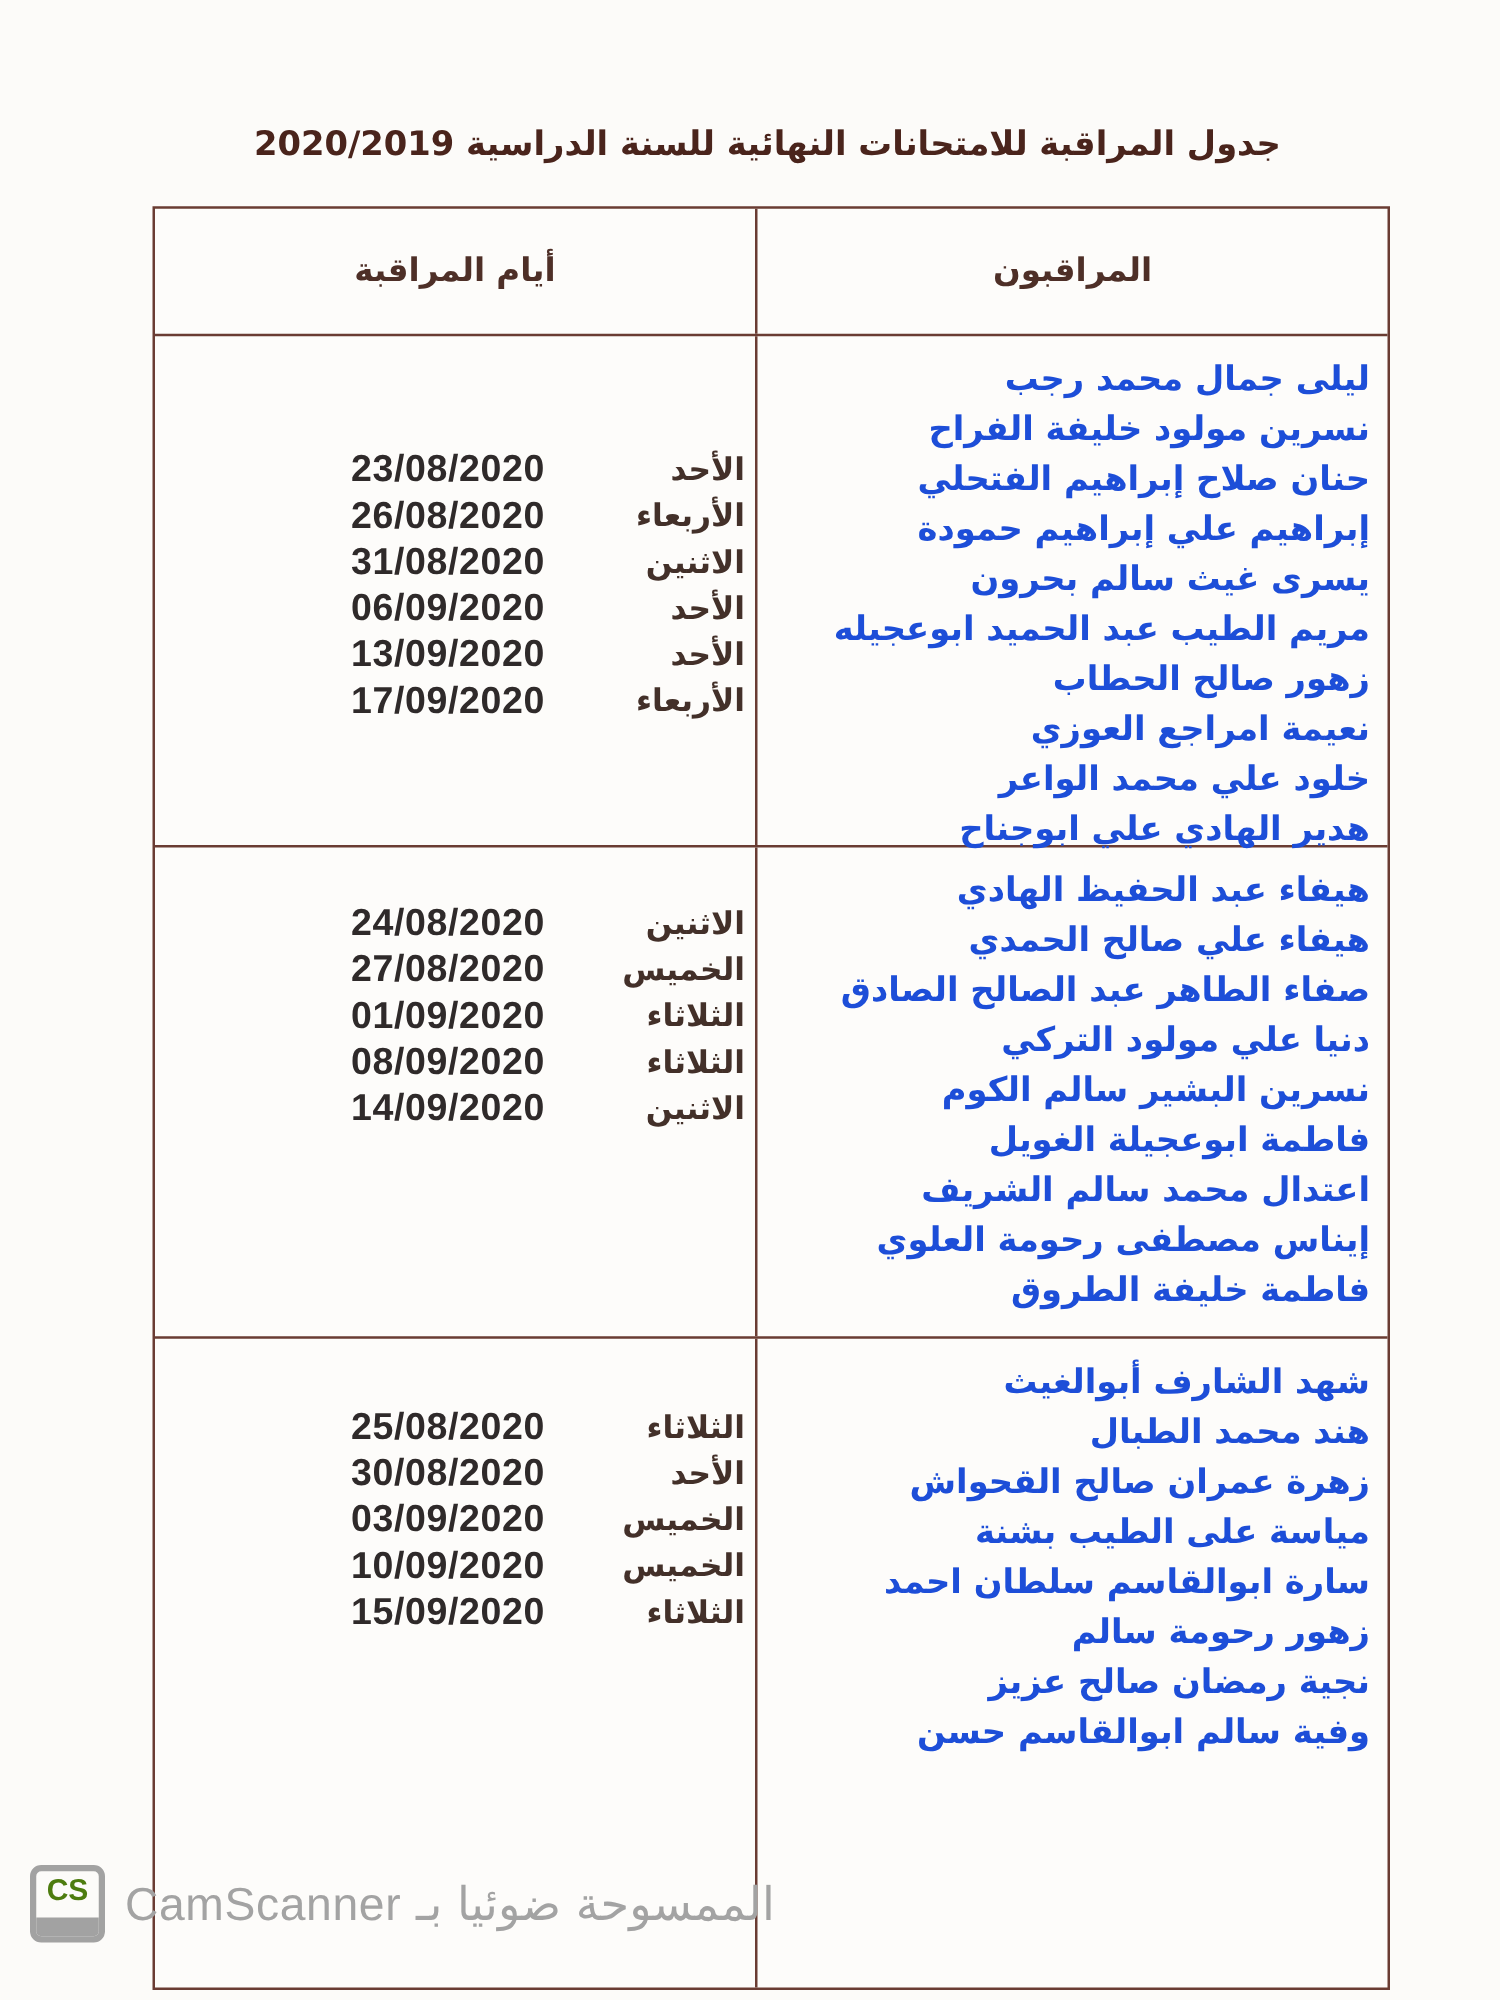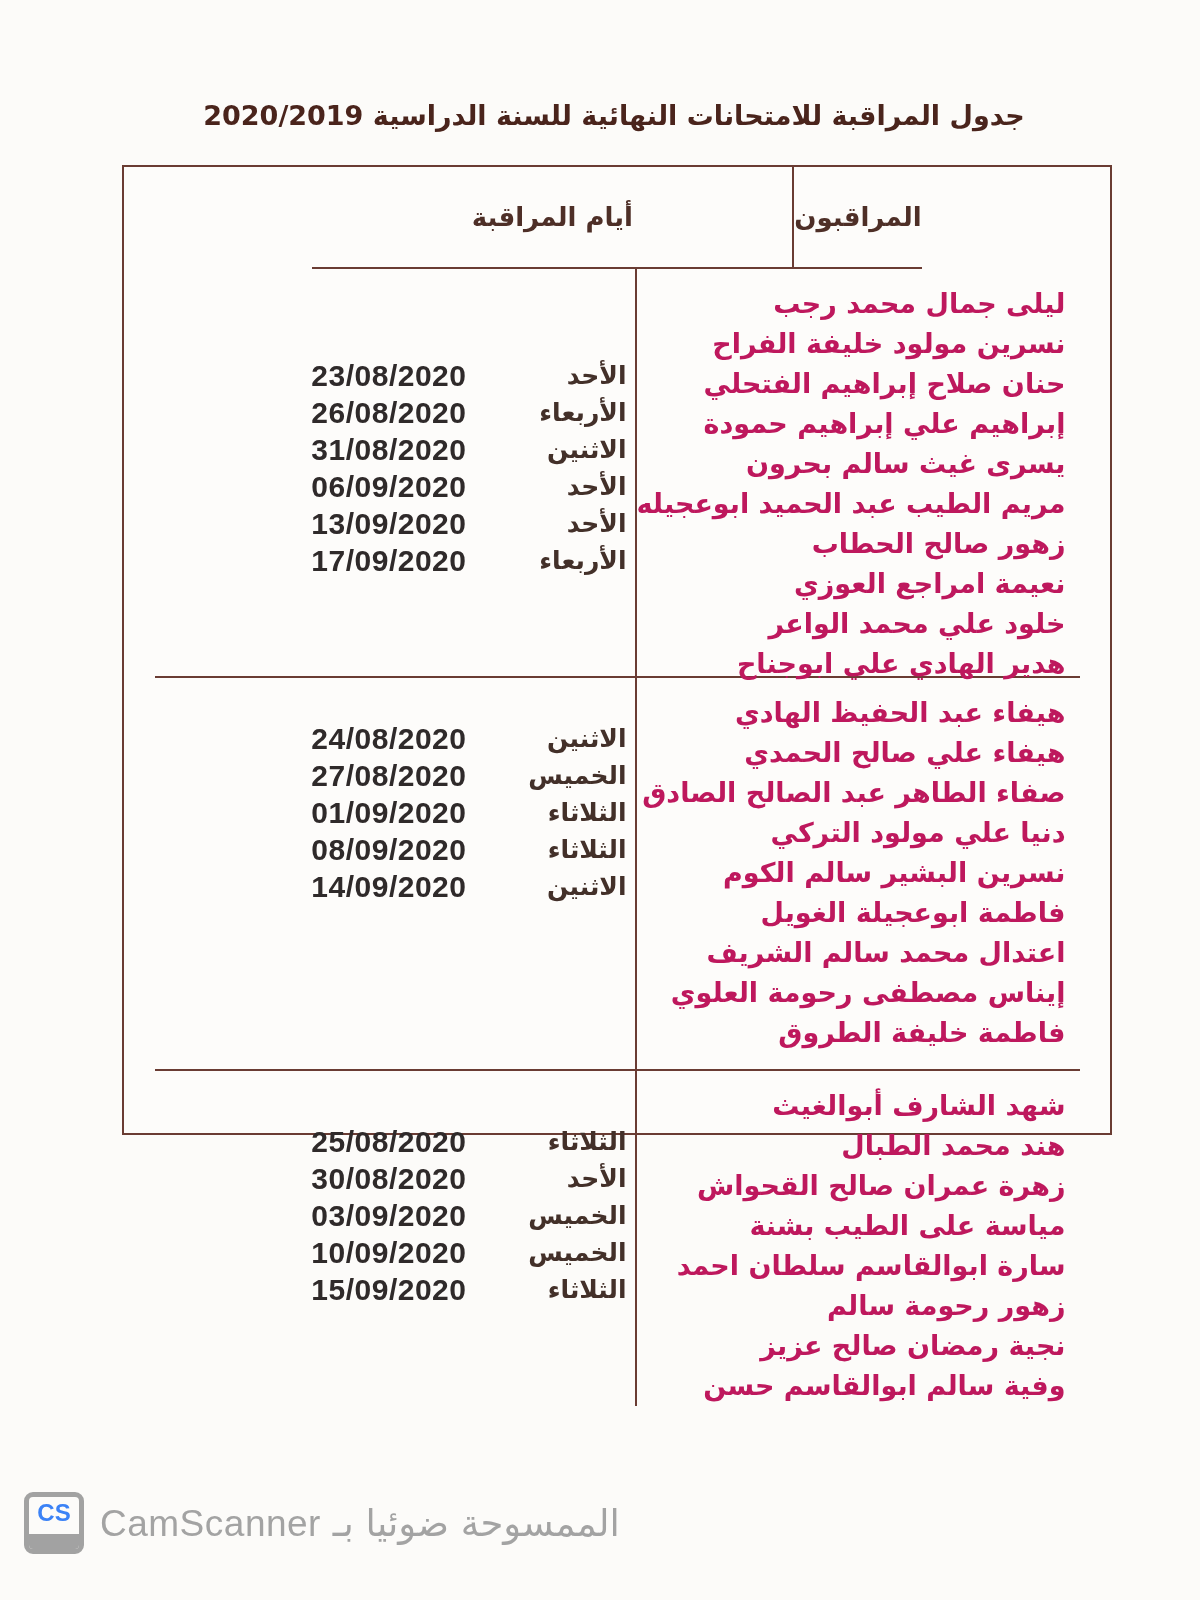--- a/index.html
+++ b/index.html
@@ -18,27 +18,26 @@
     transform: translateX(14px);
     font-size: 27px;
     font-weight: bold;
     color: #4a241c;
     letter-spacing: 0.5px;
   }
 
   .table-wrap {
     position: absolute;
     top: 165px; left: 122px;
-    width: 990px; height: 970px;
+    width: 990px; height: 1427px;
     border: 2px solid #6a3c33;
     display: flex;
     flex-direction: column;
     box-sizing: border-box;
     background: rgba(255,255,255,0.25);
-    align-items: center;
   }
   .row { display: flex; flex-direction: row; }
   .thead { height: 100px; flex: 0 0 auto; border-bottom: 2px solid #6a3c33; }
   .cell { box-sizing: border-box; }
   .days-cell {
     width: 482px; flex: 0 0 auto;
     border-right: 2px solid #6a3c33;
     display: flex; flex-direction: column;
   }
   .names-cell { flex: 1 1 auto; }
@@ -82,21 +81,21 @@
   }
 
   .names {
     padding: 15px 14px 0 0;
     text-align: right;
   }
   .name-line {
     font-size: 27px;
     line-height: 40px;
     font-weight: bold;
-    color: #be185d;
+    color: #1d4ed8;
     white-space: nowrap;
   }
 
   .watermark {
     position: absolute;
     left: 24px; top: 1492px;
     display: flex;
     align-items: center;
     gap: 16px;
   }
@@ -107,21 +106,21 @@
     border-radius: 9px;
     box-sizing: content-box;
     flex: 0 0 auto;
   }
   .cs-logo .cs-letters {
     position: absolute;
     top: 2px; left: 0; right: 0;
     text-align: center;
     font-family: "Liberation Sans", sans-serif;
     font-size: 24px; font-weight: bold;
-    color: #3b82f6;
+    color: #4d7c0f;
   }
   .cs-logo::after {
     content: "";
     position: absolute;
     left: 0; right: 0; bottom: 0;
     height: 15px;
     background: #a2a2a2;
     border-radius: 0 0 4px 4px;
   }
   .watermark-text {

